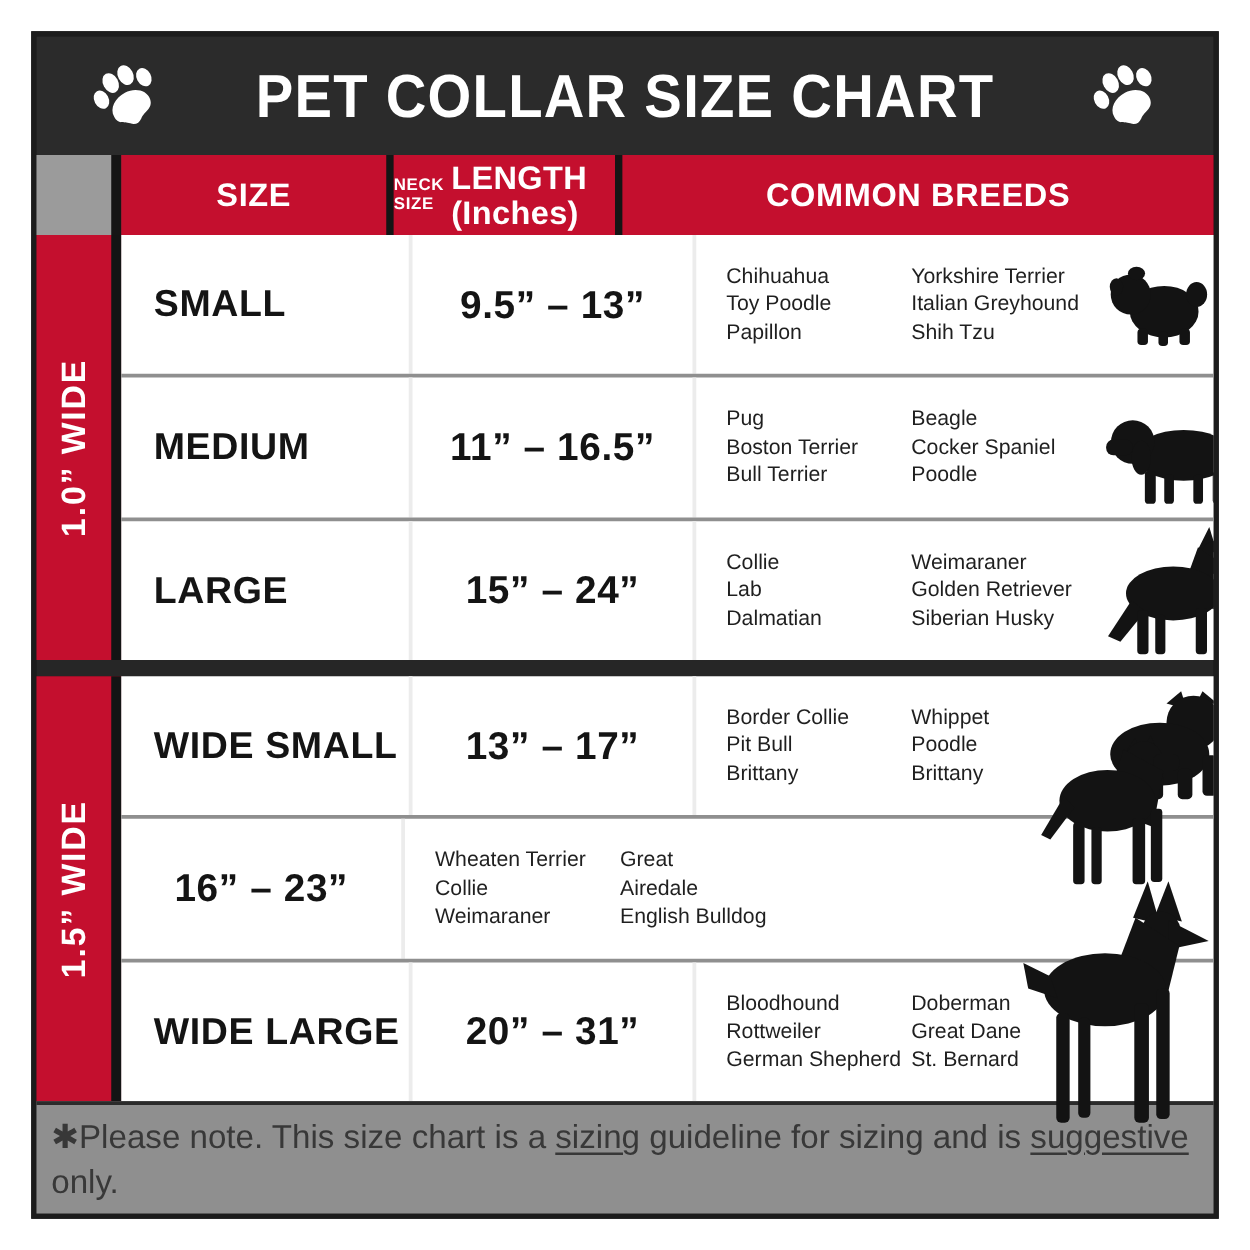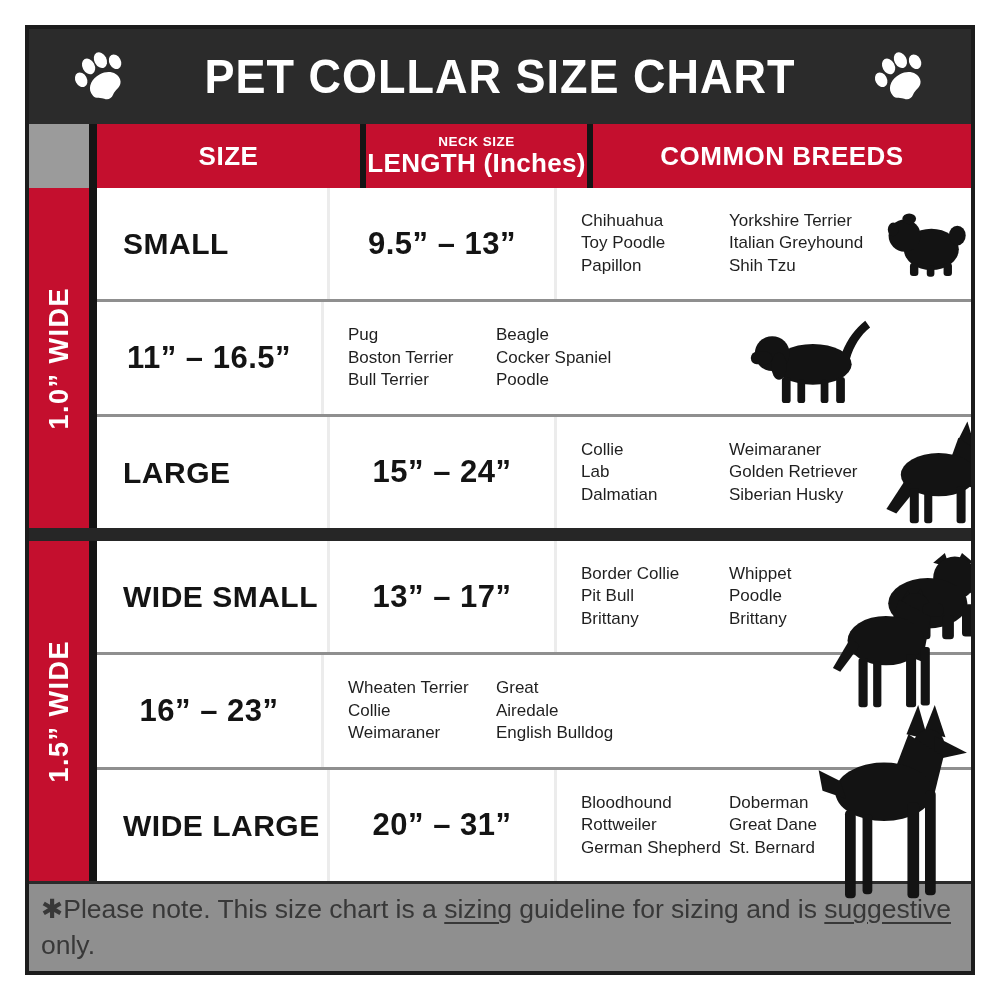--- a/index.html
+++ b/index.html
@@ -20,22 +20,22 @@
   }
   .paw{width:74px;height:64px;flex:0 0 auto;}
   .title{
     flex:1;text-align:center;color:#ffffff;font-size:45px;font-weight:700;
     letter-spacing:1px;transform:scaleY(1.08);
   }
   
   .colheader{height:64px;flex:0 0 64px;background:#151515;display:flex;}
   .hc{display:flex;align-items:center;justify-content:center;color:#fff;font-weight:700;box-sizing:border-box;}
   .hc-spacer{width:68px;background:var(--rail_gray,#9b9b9b);border-right:8px solid #151515;}
-  .hc-size{width:269px;background:var(--red,#c40f2e);border-right:6px solid #151515;font-size:26px;letter-spacing:.5px;}
-  .hc-length{width:227px;background:var(--red,#c40f2e);border-right:6px solid #151515;flex-direction:column;line-height:1.08;}
+  .hc-size{width:218px;background:var(--red,#c40f2e);border-right:6px solid #151515;font-size:26px;letter-spacing:.5px;}
+  .hc-length{width:183px;background:var(--red,#c40f2e);border-right:6px solid #151515;flex-direction:row;line-height:1.08;}
   .hc-length .small{font-size:13.5px;letter-spacing:.5px;}
   .hc-length .big{font-size:26px;letter-spacing:.3px;}
   .hc-breeds{flex:1;background:var(--red,#c40f2e);font-size:26px;letter-spacing:.5px;}
   
   .section{flex:1 1 0;display:flex;min-height:0;}
   .rail{
     width:68px;flex:0 0 68px;background:var(--red,#c40f2e);
     border-right:8px solid #141414;box-sizing:border-box;
     display:flex;align-items:center;justify-content:center;
   }
@@ -142,20 +142,21 @@
               <ellipse cx="96" cy="34" rx="11" ry="13"></ellipse>
               <rect x="34" y="70" width="11" height="17" rx="4"></rect>
               <rect x="56" y="73" width="10" height="15" rx="4"></rect>
               <rect x="78" y="70" width="11" height="17" rx="4"></rect>
             </svg>
           </div>
         </div>
       </div>
 
       <div class="row">
+        <div class="cell-size">MEDIUM</div>
         <div class="cell-range">11” – 16.5”</div>
         <div class="cell-breeds">
           <div class="breed-col a">
             <span>Pug</span>
             <span>Boston Terrier</span>
             <span>Bull Terrier</span>
           </div>
           <div class="breed-col b">
             <span>Beagle</span>
             <span>Cocker Spaniel</span>

